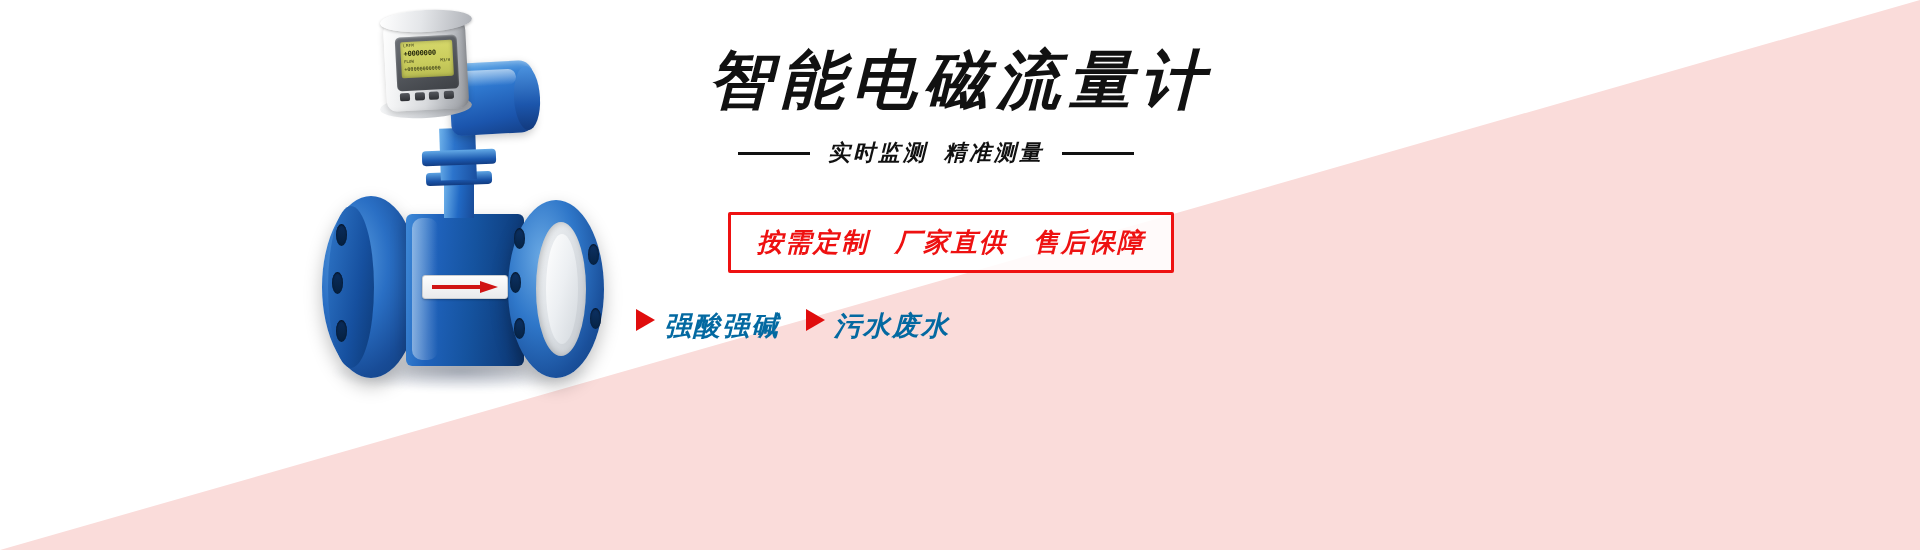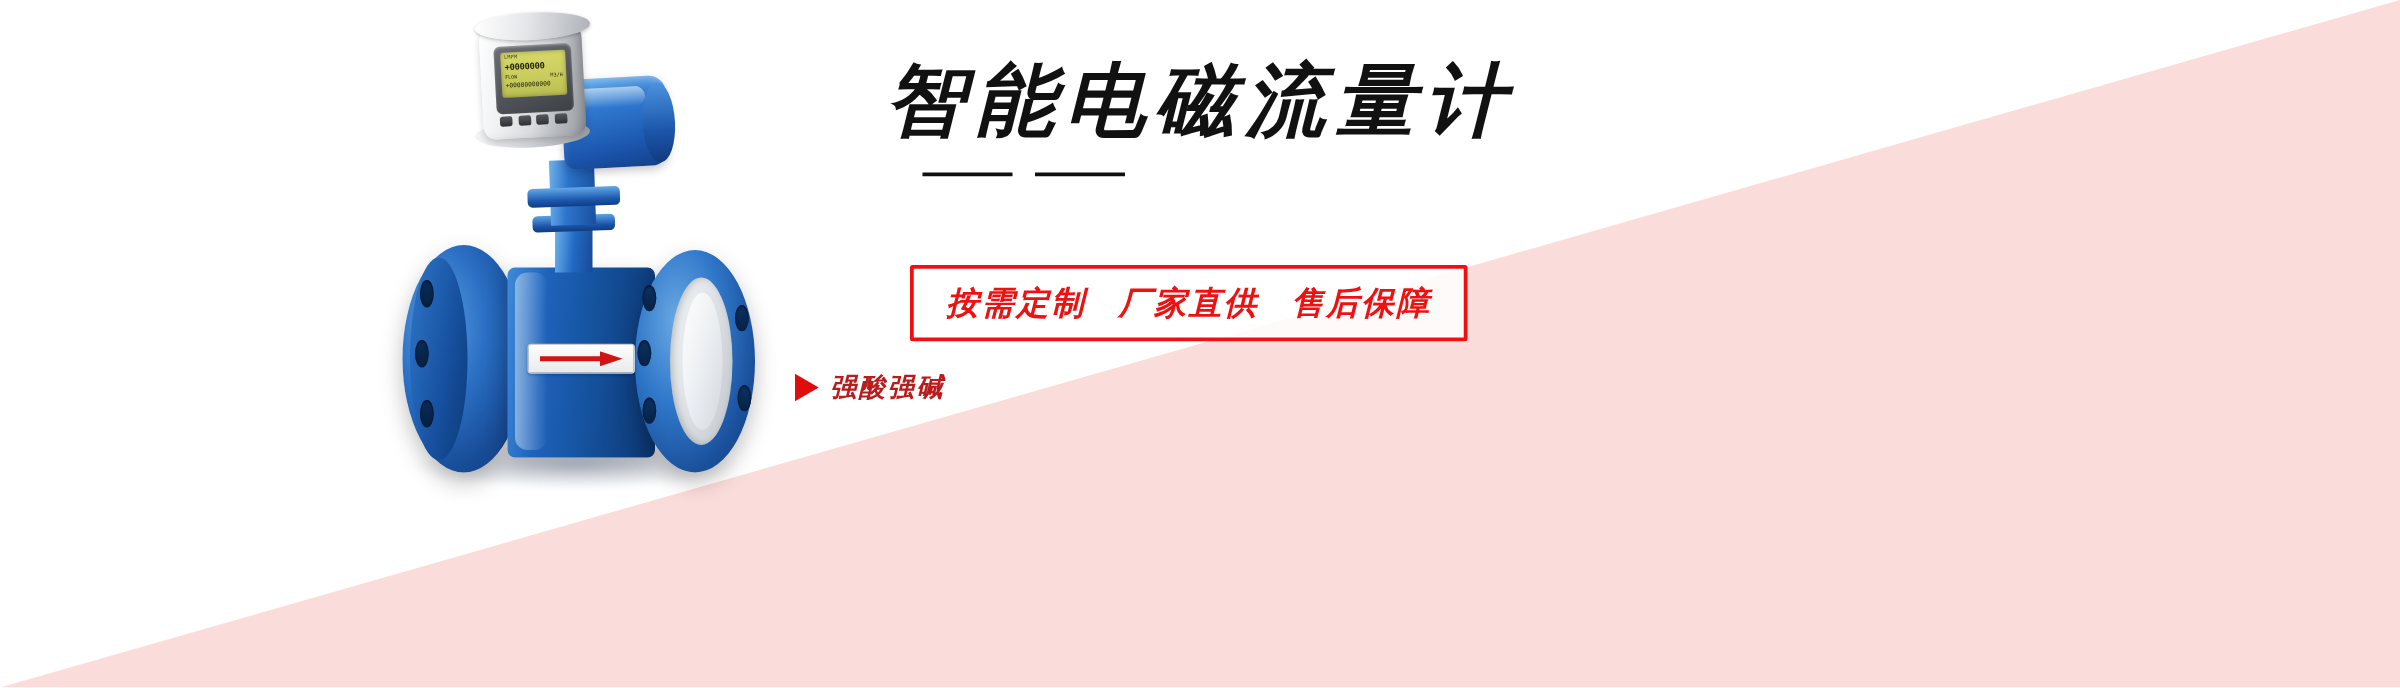--- a/index.html
+++ b/index.html
@@ -219,21 +219,21 @@
     position:absolute;left:8px;top:296px;
     display:flex;align-items:center;gap:26px;white-space:nowrap;
   }
   .bullet{display:flex;align-items:center;gap:9px;}
   .tri{
     width:0;height:0;border-left:19px solid #e00d0d;
     border-top:11px solid transparent;border-bottom:11px solid transparent;
     display:block;flex:none;
   }
   .bl-text{
-    font-size:21px;font-weight:bold;color:#b91c1c;letter-spacing:2px;
+    font-size:27px;font-weight:bold;color:#0369a1;letter-spacing:2px;margin-top:12px;
   }
 </style>
 </head>
 <body>
 
 <div id="banner">
 
   <svg class="diag" viewBox="0 0 1920 550" preserveAspectRatio="none">
     <polygon id="band" points="0,550 1920,0 1920,550" fill="#fadcda"></polygon>
   </svg>
@@ -294,28 +294,35 @@
       <i></i>
     </div>
   </div>
 
   <div id="content">
 
     <div class="title">智能电磁流量计</div>
 
     <div class="subrow">
       <span class="rule"></span>
+      <span class="subtext">
+        <span>实时监测</span><span class="gap"></span><span>精准测量</span>
+      </span>
       <span class="rule"></span>
     </div>
 
     <div class="redbox">
       <span>按需定制</span><span class="gap"></span><span>厂家直供</span><span class="gap"></span><span>售后保障</span>
     </div>
 
     <div class="bullets">
       <div class="bullet">
         <span class="tri"></span>
         <span class="bl-text">强酸强碱</span>
       </div>
+      <div class="bullet">
+        <span class="tri"></span>
+        <span class="bl-text">污水废水</span>
+      </div>
     </div>
 
   </div>
 </div>
 
 </body></html>

